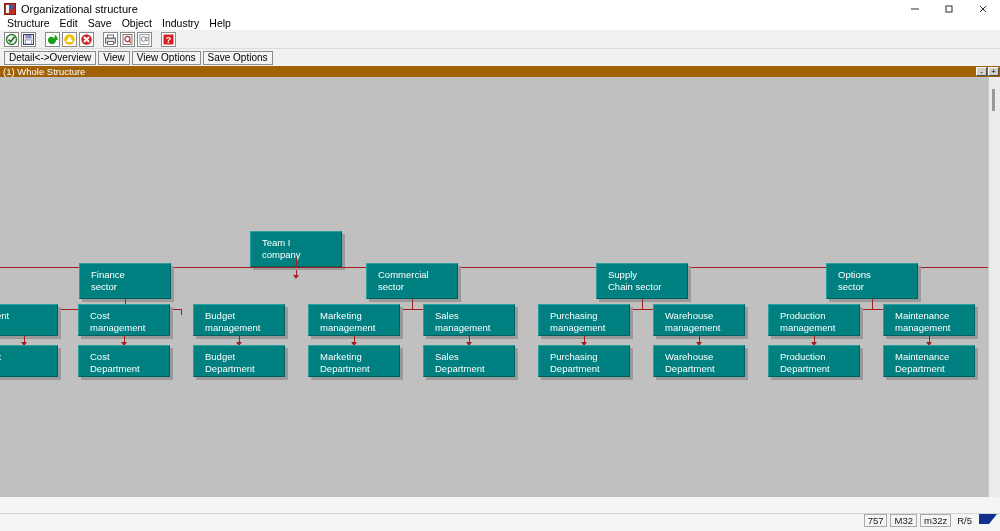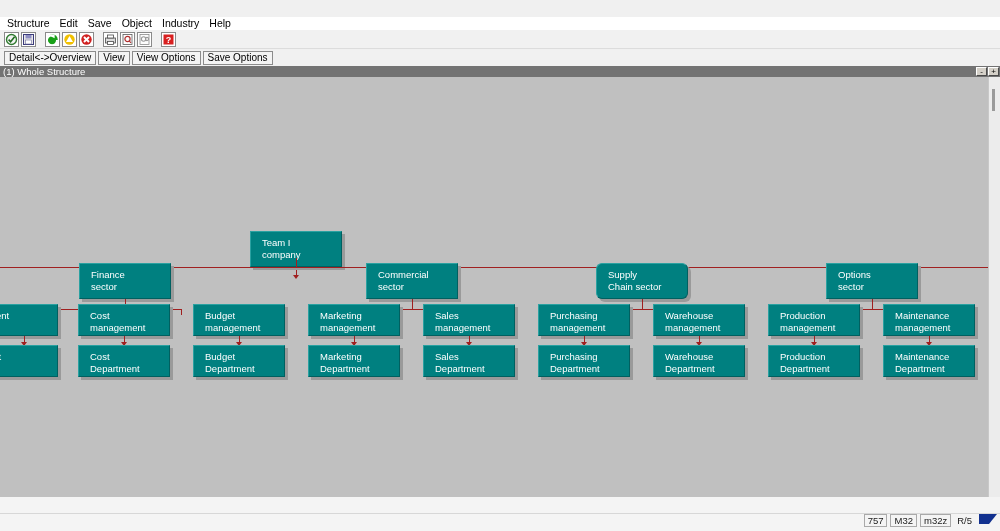--- a/index.html
+++ b/index.html
@@ -148,21 +148,21 @@
     position: absolute;
     left: 0; top: 66px;
     width: 1000px;
     height: 447px;
     background: #c0c0c0;
   }
   .mdi-titlebar {
     position: absolute;
     left: 0; top: 0;
     width: 1000px; height: 11px;
-    background: #737373;
+    background: #a16207;
     display: flex;
     align-items: center;
   }
   .mdi-title-text {
     font-size: 9.5px;
     color: #ffffff;
     padding-left: 3px;
     line-height: 11px;
     white-space: nowrap;
   }
@@ -332,20 +332,42 @@
     left: 0; top: 497px;
     width: 1000px; height: 16px;
     background: #f4f4f4;
   }
 </style>
 </head>
 <body>
 
 <div id="app">
 
+  <div class="titlebar">
+    <div class="app-icon"></div>
+    <div class="title-text">Organizational structure</div>
+    <div class="winbtns">
+      <div class="winbtn">
+        <svg width="12" height="12" viewBox="0 0 12 12">
+            <line x1="2" y1="6" x2="10" y2="6" stroke="#2b2b2b" stroke-width="1"></line>
+          </svg>
+      </div>
+      <div class="winbtn">
+        <svg width="12" height="12" viewBox="0 0 12 12">
+            <rect x="3" y="3" width="6" height="6" fill="none" stroke="#2b2b2b" stroke-width="1"></rect>
+          </svg>
+      </div>
+      <div class="winbtn">
+        <svg width="12" height="12" viewBox="0 0 12 12">
+            <line x1="3" y1="3" x2="9" y2="9" stroke="#2b2b2b" stroke-width="1"></line>
+            <line x1="9" y1="3" x2="3" y2="9" stroke="#2b2b2b" stroke-width="1"></line>
+          </svg>
+      </div>
+    </div>
+  </div>
 
   <div class="menubar">
     <div class="menuitem">Structure</div>
     <div class="menuitem">Edit</div>
     <div class="menuitem">Save</div>
     <div class="menuitem">Object</div>
     <div class="menuitem">Industry</div>
     <div class="menuitem">Help</div>
   </div>
 
@@ -451,21 +473,21 @@
       <div class="arrow-up" style="left:869px; top:186px;"></div>
 
       <div class="node" style="left:79px; top:186px; width:92px; height:36px;">
         <span>Finance</span>
         <span class="l2">sector</span>
       </div>
       <div class="node" style="left:366px; top:186px; width:92px; height:36px;">
         <span>Commercial</span>
         <span class="l2">sector</span>
       </div>
-      <div class="node" style="left:596px; top:186px; width:92px; height:36px;border-radius:6px;">
+      <div class="node" style="left:596px; top:186px; width:92px; height:36px;">
         <span>Supply</span>
         <span class="l2">Chain sector</span>
       </div>
       <div class="node" style="left:826px; top:186px; width:92px; height:36px;">
         <span>Options</span>
         <span class="l2">sector</span>
       </div>
 
       <div class="conn v" style="left:125px; top:222px; height:10px;"></div>
       <div class="conn v" style="left:412px; top:222px; height:10px;"></div>

